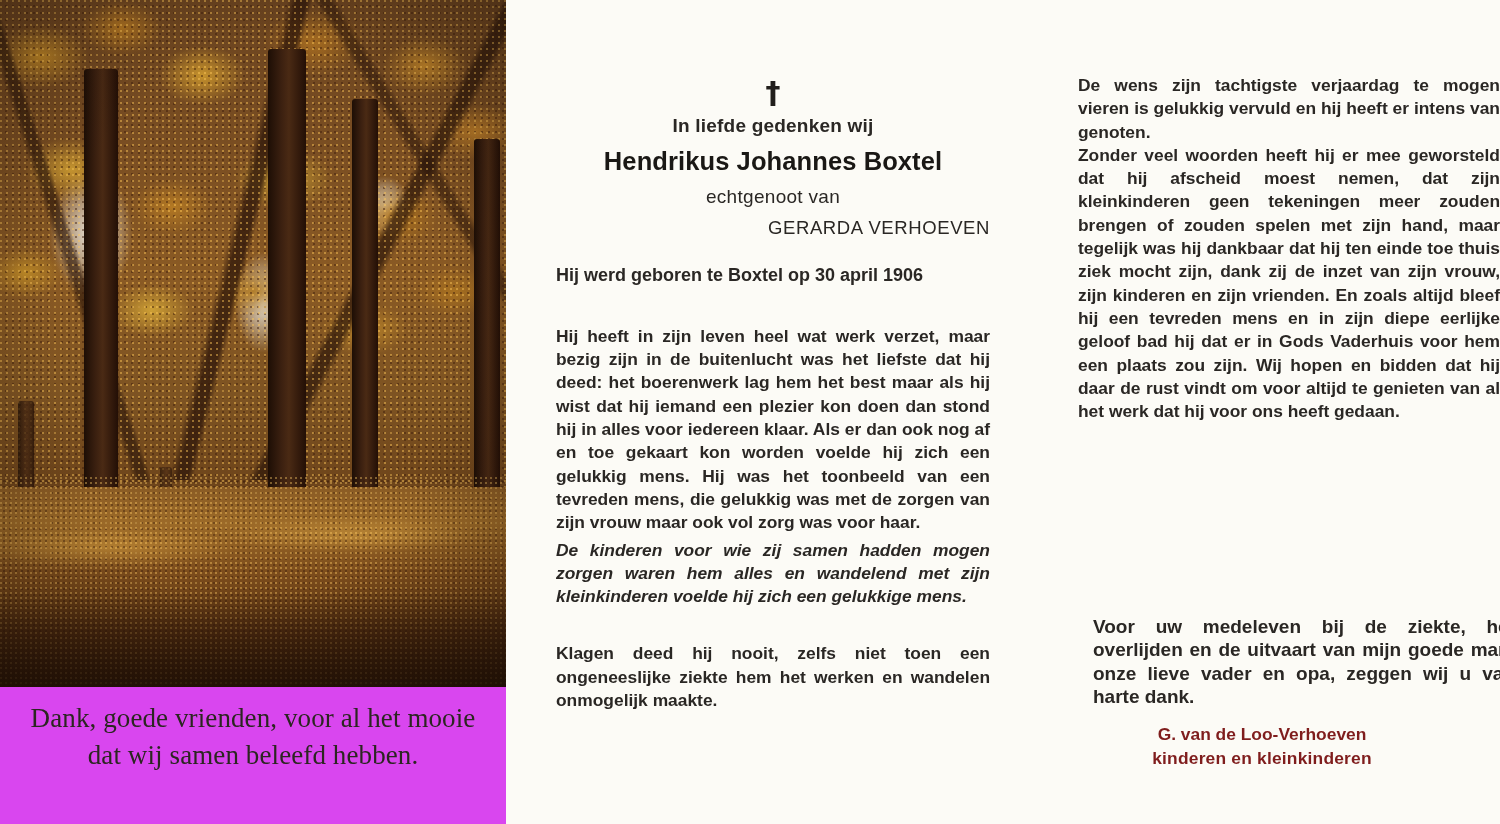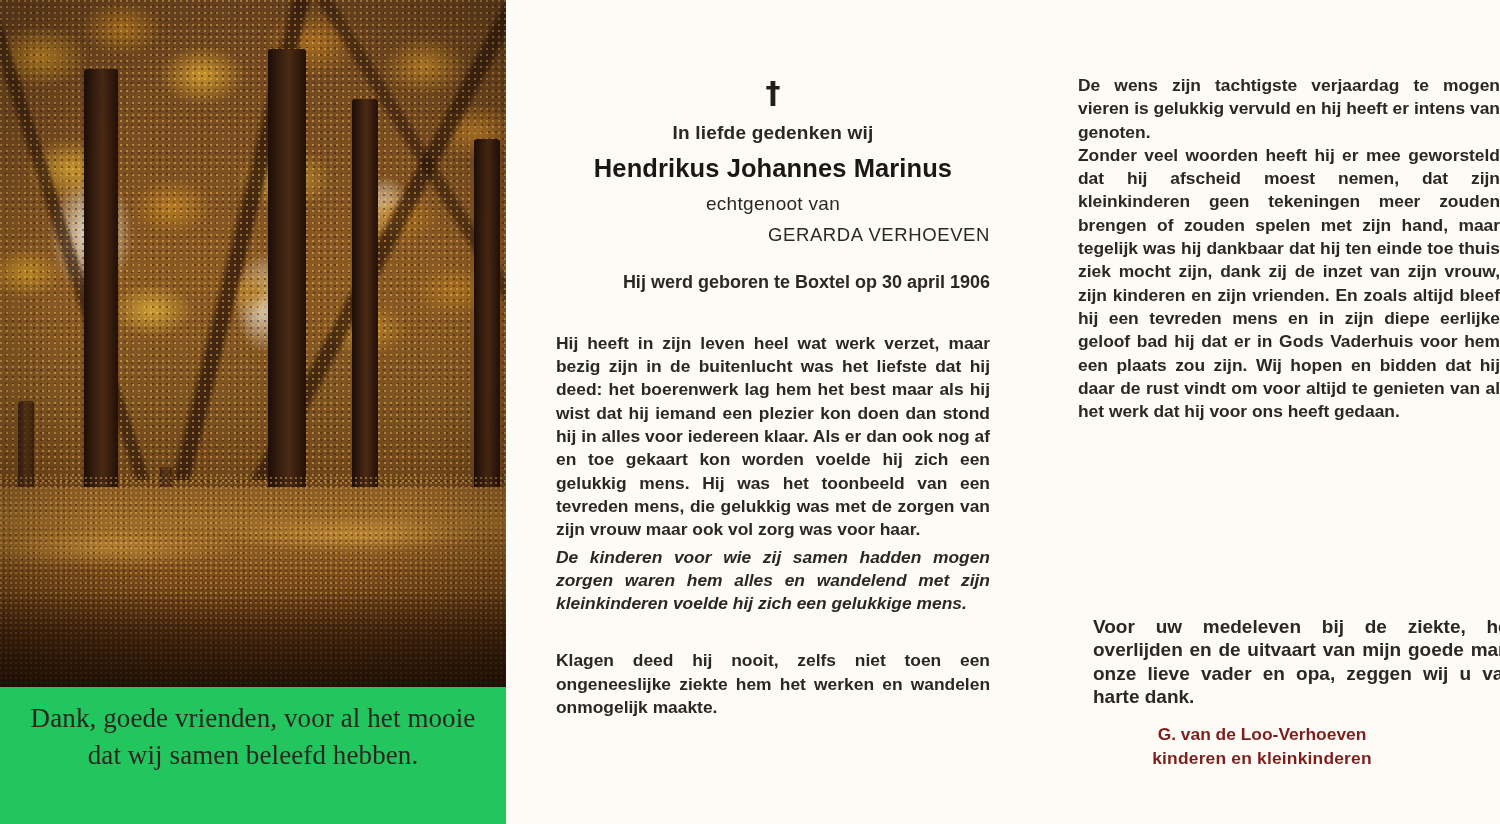--- a/index.html
+++ b/index.html
@@ -22,21 +22,21 @@
     background: #fcfbf6;
   }
 
   
   .left-panel {
     position: absolute;
     left: 0;
     top: 0;
     width: 506px;
     height: 824px;
-    background: #22c55e;
+    background: #d946ef;
   }
 
   .photo {
     position: absolute;
     left: 0;
     top: 0;
     width: 506px;
     height: 687px;
     overflow: hidden;
     background: #3a1f10;
@@ -183,21 +183,21 @@
     padding-top: 78px;
     color: #211e1b;
     font-weight: 700;
     font-family: "DejaVu Sans", sans-serif;
   }
 
   .lead {
     text-align: center;
     font-weight: 700;
     font-size: 19px;
-    margin-top: 13px;
+    margin-top: 6px;
     letter-spacing: .2px;
   }
 
   .name {
     text-align: center;
     font-weight: 700;
     font-size: 25.5px;
     line-height: 29px;
     margin-top: 10px;
     letter-spacing: .1px;
@@ -212,21 +212,21 @@
   }
 
   .spouse-name {
     text-align: right;
     font-size: 18.5px;
     margin-top: 7px;
     letter-spacing: .6px;
   }
 
   .dates {
-    text-align: right;
+    text-align: left;
     font-weight: 700;
     font-size: 18px;
     line-height: 25px;
     margin-top: 24px;
   }
 
   .body-p {
     text-align: justify;
     text-justify: inter-word;
     font-weight: 700;
@@ -294,21 +294,21 @@
     <div class="caption">
       <div>Dank, goede vrienden, voor al het mooie</div>
       <div>dat wij samen beleefd hebben.</div>
     </div>
   </div>
 
   <div class="col col-mid">
     <div class="cross">†</div>
     <div class="lead">In liefde gedenken wij</div>
     <div class="name">
-      <div>Hendrikus Johannes Marinus</div>
+      <div>Hendrikus Johannes Boxtel</div>
     </div>
     <div class="spouse-label">echtgenoot van</div>
     <div class="spouse-name">GERARDA VERHOEVEN</div>
     <div class="dates">
       <div>Hij werd geboren te Boxtel op 30 april 1906</div>
     </div>
 
     <div class="body-p p-first">Hij heeft in zijn leven heel wat werk verzet, maar bezig zijn in de buitenlucht was het liefste dat hij deed: het boerenwerk lag hem het best maar als hij wist dat hij iemand een plezier kon doen dan stond hij in alles voor iedereen klaar. Als er dan ook nog af en toe gekaart kon worden voelde hij zich een gelukkig mens. Hij was het toonbeeld van een tevreden mens, die gelukkig was met de zorgen van zijn vrouw maar ook vol zorg was voor haar.</div>
     <div class="body-p p-second">De kinderen voor wie zij samen hadden mogen zorgen waren hem alles en wandelend met zijn kleinkinderen voelde hij zich een gelukkige mens.</div>
     <div class="body-p p-third">Klagen deed hij nooit, zelfs niet toen een ongeneeslijke ziekte hem het werken en wandelen onmogelijk maakte.</div>

